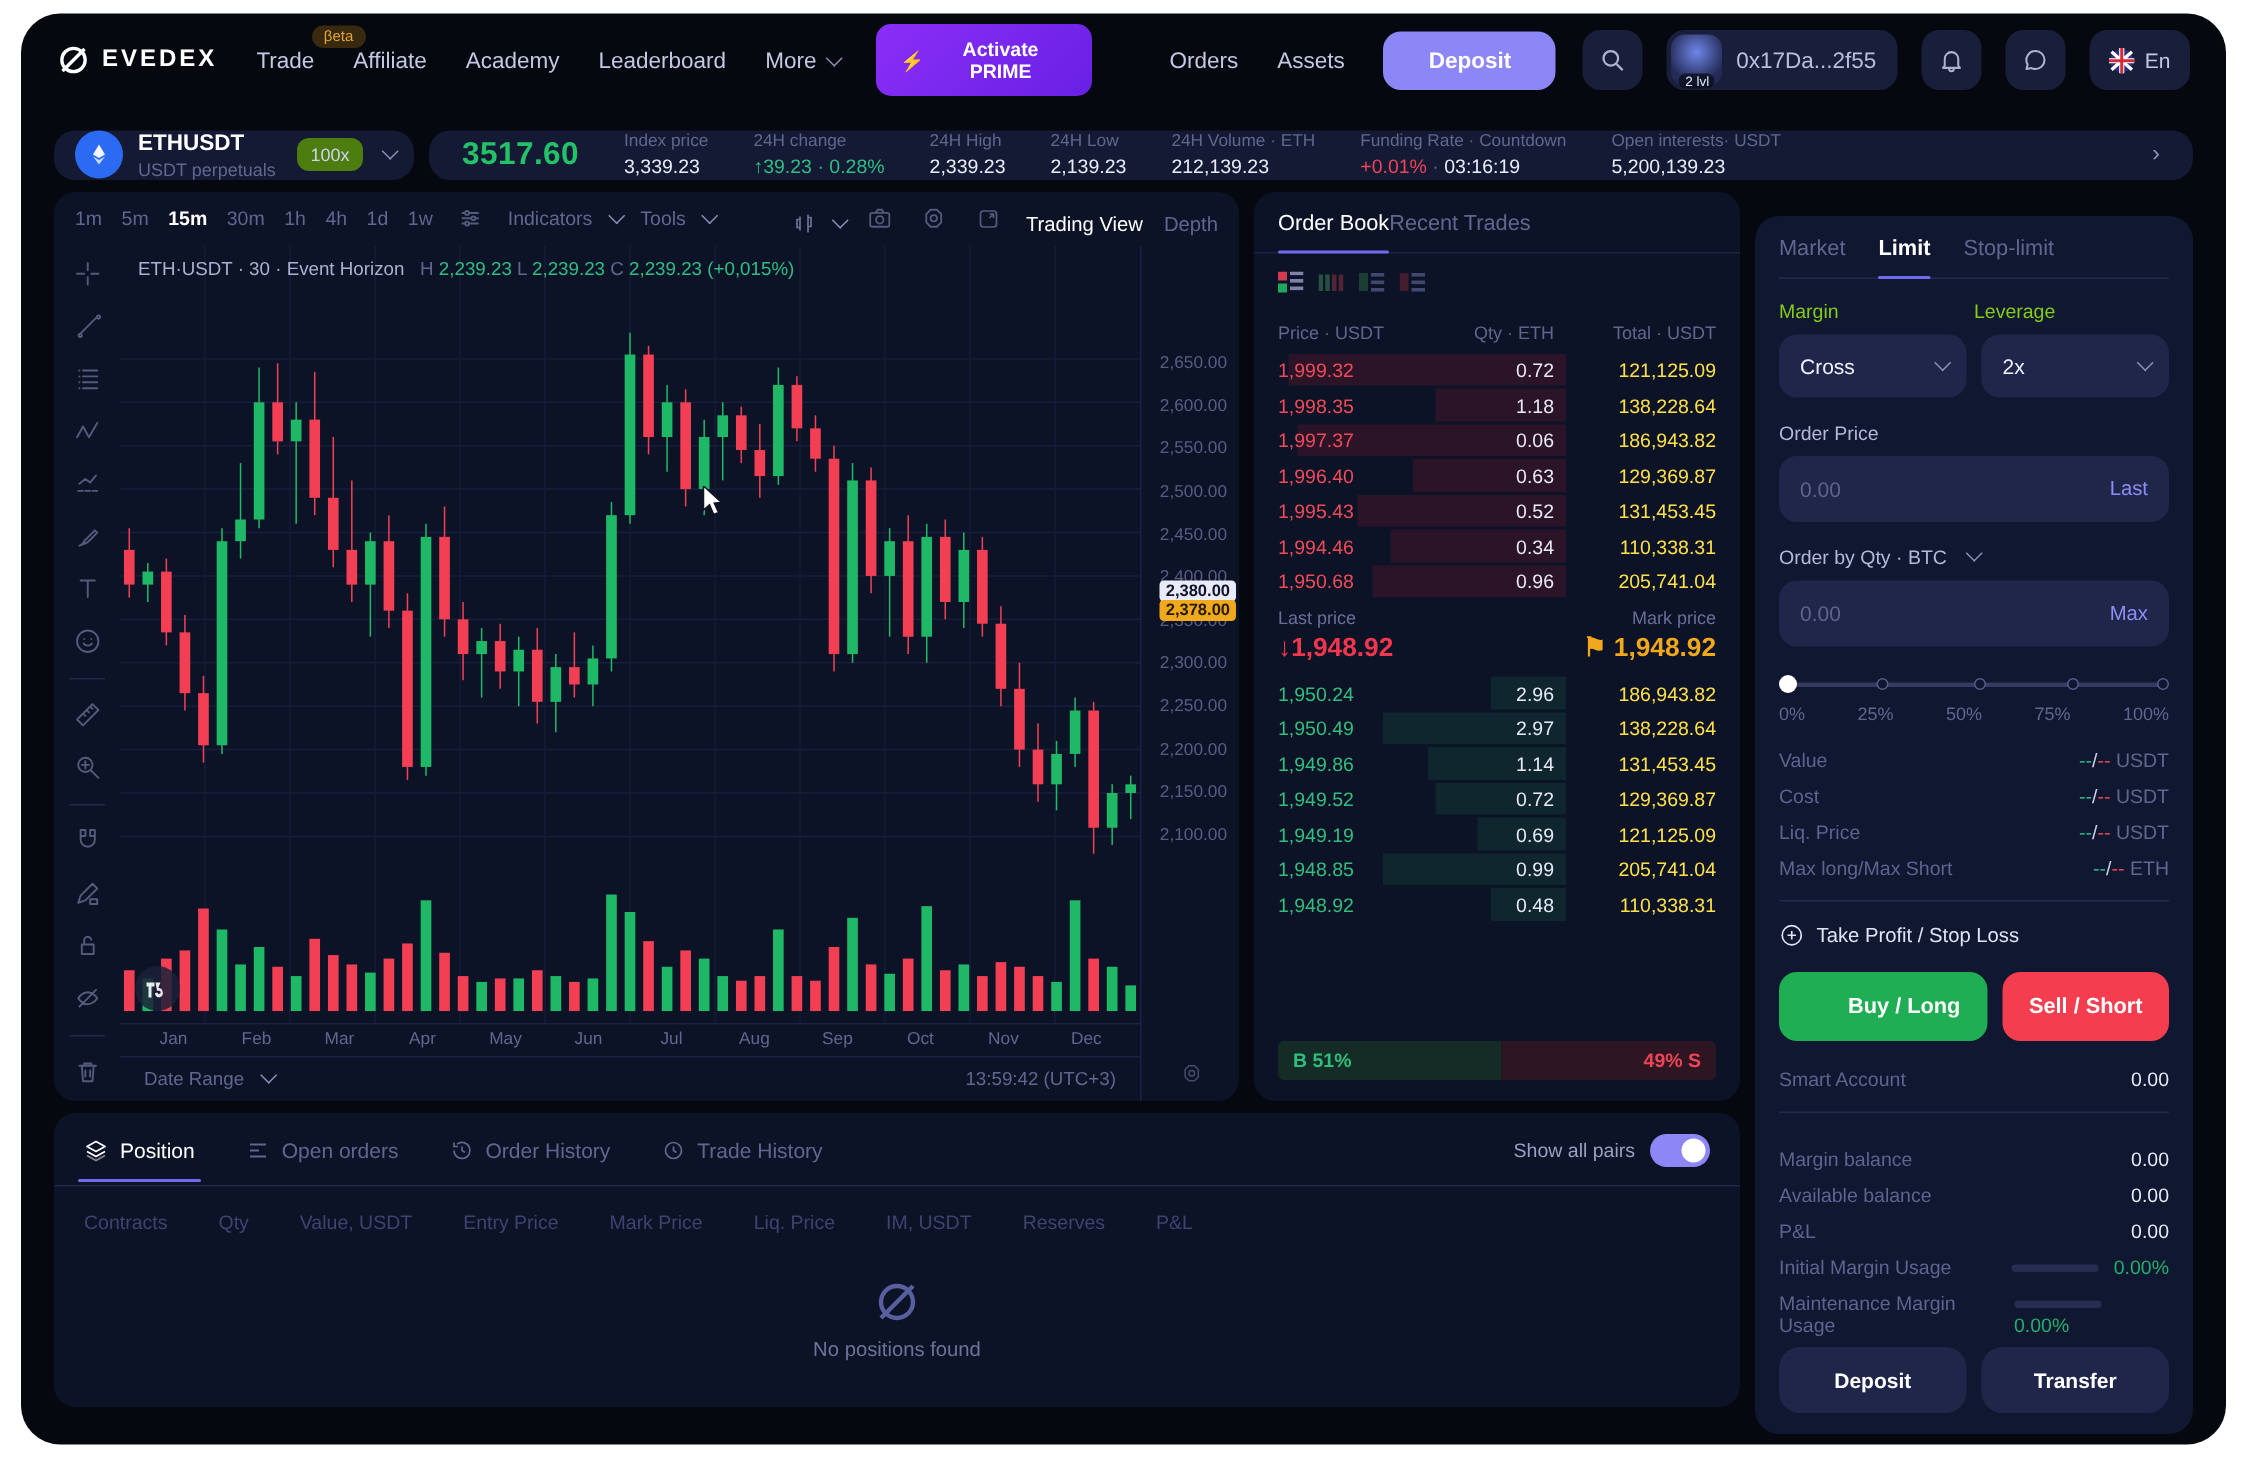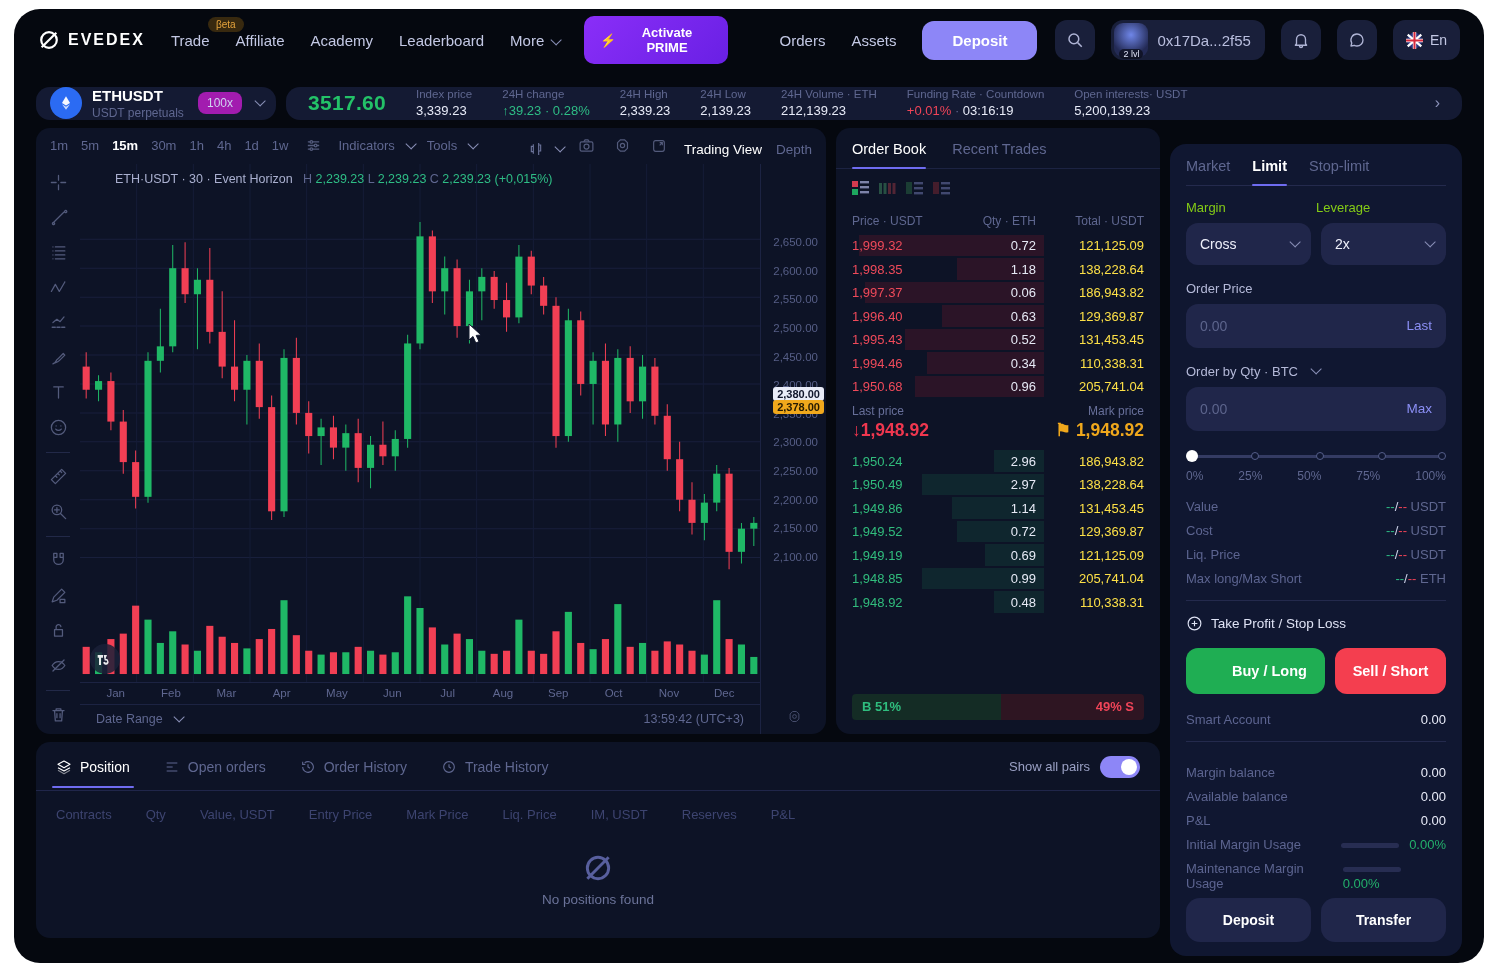--- a/index.html
+++ b/index.html
@@ -49,21 +49,21 @@
   .lang{display:flex;align-items:center;gap:7px;background:#191f3a;border-radius:12px;height:40px;padding:0 13px;
     color:#c3c8e4;font-size:14px;cursor:pointer;}
   .topnav-group{display:flex;align-items:center;gap:26px;}
   
   .ticker-row{display:flex;gap:10px;margin:16px 22px 8px 22px;align-items:stretch;}
   .ticker-card{background:#141a33;border-radius:14px;display:flex;align-items:center;}
   .ticker-left{width:240px;padding:0 14px;gap:10px;}
   .eth-ico{width:32px;height:32px;border-radius:50%;background:#2b6bf3;display:flex;align-items:center;justify-content:center;flex-shrink:0;}
   .tick-sym{font-size:15px;color:#fff;font-weight:bold;line-height:1.25;}
   .tick-sub{font-size:12px;color:var(--dim);}
-  .lev-pill{margin-left:auto;background:#a21caf;border-radius:8px;color:#cfd3f0;font-size:12px;padding:4px 9px;cursor:pointer;}
+  .lev-pill{margin-left:auto;background:#4d7c0f;border-radius:8px;color:#cfd3f0;font-size:12px;padding:4px 9px;cursor:pointer;}
   .ticker-main{flex:1;padding:0 22px;gap:30px;}
   .big-price{color:#23c268;font-size:21px;font-weight:bold;letter-spacing:.3px;}
   .stat .lb{font-size:11.5px;color:var(--dim);margin-bottom:3px;white-space:nowrap;}
   .stat .vl{font-size:13px;color:var(--text);white-space:nowrap;}
   .stat .green{color:var(--green);} .stat .red{color:#ef4458;} .stat .dim{color:var(--dim);}
   .tick-chev{margin-left:auto;color:#8a90b8;font-size:16px;cursor:pointer;}
   
   .content{display:flex;gap:10px;padding:0 22px;}
   .left-col{flex:1;display:flex;flex-direction:column;gap:8px;min-width:0;}
   .mid-row{display:flex;gap:10px;height:606px;}
@@ -79,35 +79,35 @@
   .tb-icons{display:flex;align-items:flex-end;gap:14px;margin-left:auto;}
   .tv-tab{color:#fff;font-size:13.5px;cursor:pointer;}
   .depth-tab{color:var(--dim);font-size:13.5px;cursor:pointer;}
   .chart-body{flex:1;display:flex;min-height:0;}
   .draw-tools{width:44px;display:flex;flex-direction:column;align-items:center;padding-top:8px;gap:13px;}
   .dt-ico{width:22px;height:22px;display:flex;align-items:center;justify-content:center;cursor:pointer;opacity:.75;}
   .dt-sep{width:24px;height:1px;background:#222948;}
   .chart-main{flex:1;display:flex;flex-direction:column;position:relative;min-width:0;}
   .plot-wrap{flex:1;position:relative;}
   .plot-wrap svg.candles{position:absolute;inset:0;width:100%;height:100%;}
-  .legend{position:absolute;left:12px;top:4px;z-index:3;font-size:12.5px;color:#aab0d0;line-height:1.85;margin-left:23px;}
+  .legend{position:absolute;left:12px;top:4px;z-index:3;font-size:12.5px;color:#aab0d0;line-height:1.85;}
   .legend .g{color:var(--green);} .legend .d{color:var(--dim);} .legend .p{color:#7f87f5;font-weight:bold;}
   .watermark{position:absolute;left:10px;bottom:8px;width:30px;height:30px;border-radius:50%;background:#1b2138d9;
     display:flex;align-items:center;justify-content:center;z-index:2;}
   .cursor-arrow{position:absolute;left:57%;top:31%;z-index:4;}
   .months{height:22px;display:flex;padding:0 8px;border-top:1px solid var(--line);}
   .months span{flex:1;text-align:center;font-size:11.5px;color:var(--dim);padding-top:4px;}
   .chart-footer{height:30px;display:flex;align-items:center;justify-content:space-between;
     padding:0 16px;border-top:1px solid var(--line);color:var(--dim);font-size:12.5px;}
   .price-axis{width:66px;border-left:1px solid var(--line);position:relative;flex-shrink:0;}
   .ax-lb{position:absolute;right:8px;font-size:11.5px;color:#565e86;transform:translateY(-50%);}
   .ax-badge{position:absolute;right:2px;font-size:11px;font-weight:bold;border-radius:3px;padding:1px 4px;transform:translateY(-50%);z-index:2;}
   .ax-gear{position:absolute;bottom:-24px;right:24px;opacity:.6;}
   
-  .ob-tabs{display:flex;gap:26px;padding:13px 16px 0 16px;border-bottom:1px solid var(--line);}
+  .ob-tabs{display:flex;padding:13px 16px 0 16px;border-bottom:1px solid var(--line);}
   .ob-tab{font-size:14.5px;padding-bottom:11px;cursor:pointer;color:var(--dim);position:relative;}
   .ob-tab.active{color:#fff;}
   .ob-tab.active:after{content:"";position:absolute;left:0;right:0;bottom:-1px;height:2px;background:#6f6cf0;border-radius:2px;}
   .ob-icons{display:flex;gap:10px;padding:12px 16px 4px 16px;}
   .ob-ico{cursor:pointer;opacity:.9;}
   .ob-head{display:flex;padding:10px 16px 6px 16px;font-size:12px;color:var(--dim);}
   .ob-head .c2{margin-left:auto;} .ob-head .c3{width:108px;text-align:right;}
   .ob-rows{padding:0 16px;}
   .ob-row{display:flex;align-items:center;height:23.5px;font-size:13px;position:relative;cursor:pointer;}
   .ob-row .pr{width:86px;z-index:1;} .ob-row .qt{margin-left:auto;z-index:1;color:#e6e9f5;}

